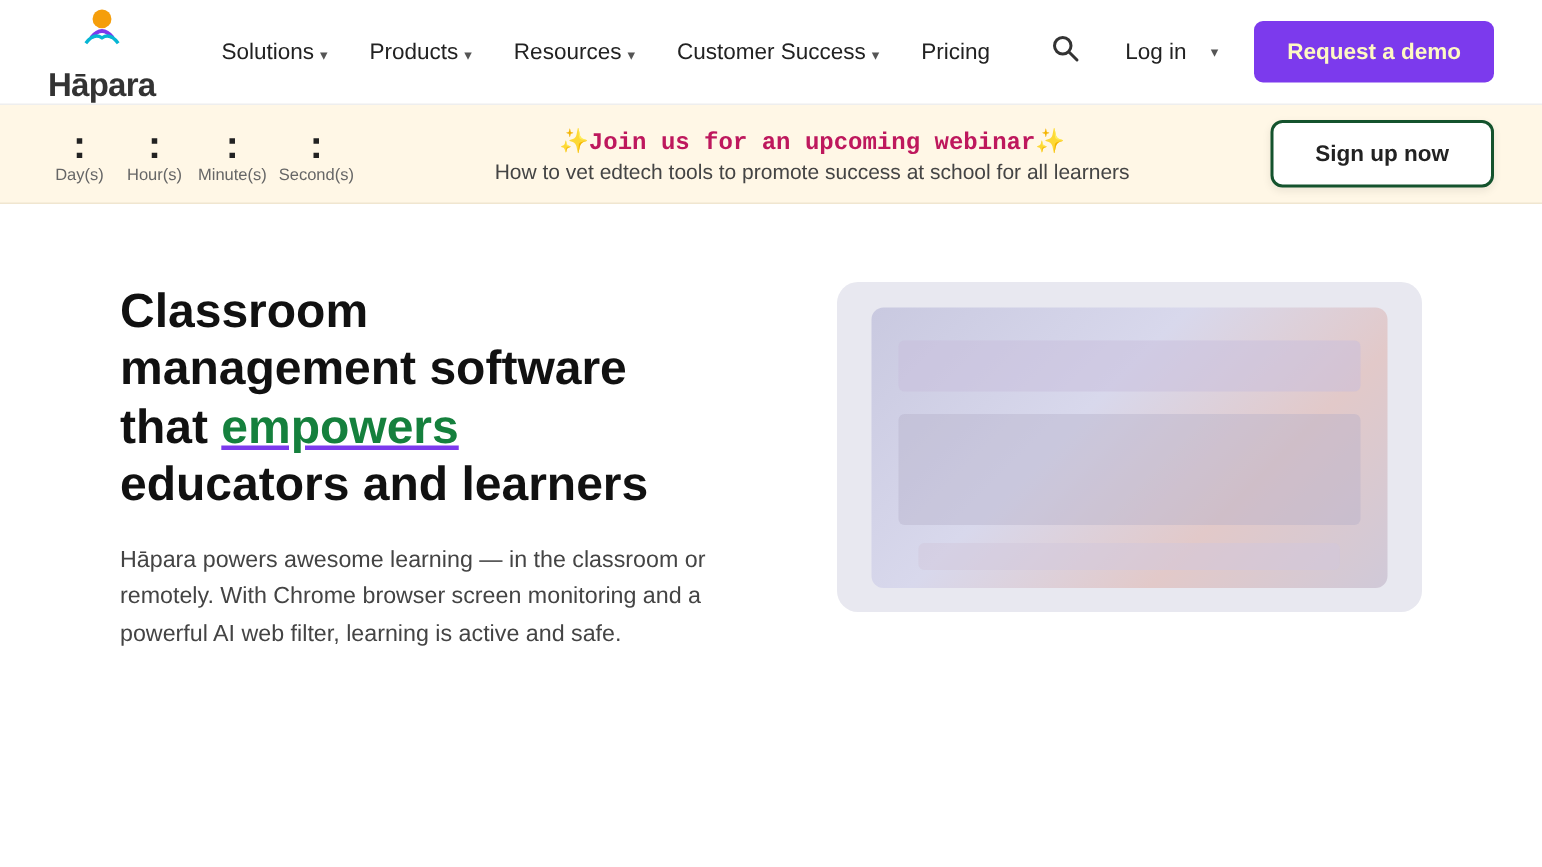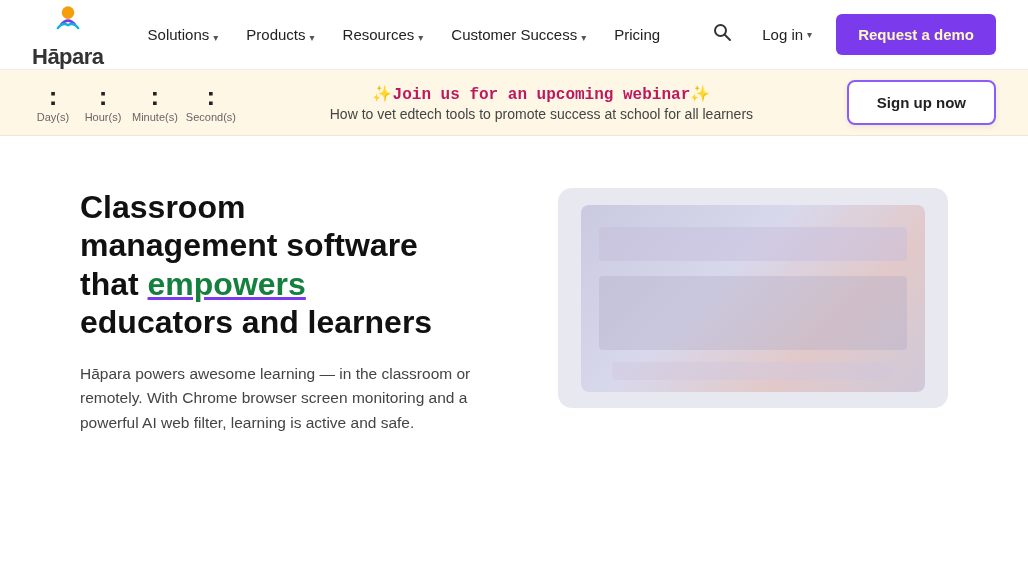--- a/index.html
+++ b/index.html
@@ -64,21 +64,21 @@
       background: none;
       border: none;
       cursor: pointer;
       padding: 6px;
       color: #333;
       font-size: 18px;
     }
     .log-in-btn {
       display: flex;
       align-items: center;
-      gap: 4px;
+      gap: 16px;
       background: none;
       border: none;
       font-size: 15px;
       color: #222;
       cursor: pointer;
       padding: 8px 12px;
       border-radius: 4px;
     }
     .request-demo-btn {
       background: #7c3aed;
@@ -134,21 +134,21 @@
       font-family: Liberation Mono, monospace;
     }
     .webinar-subtitle {
       font-size: 14px;
       color: #444;
       margin-top: 2px;
     }
     .sign-up-btn {
       background: #fff;
       color: #222;
-      border: 2px solid #8b5cf6;
+      border: 2px solid #14532d;
       border-radius: 8px;
       padding: 12px 28px;
       font-size: 15px;
       font-weight: 600;
       cursor: pointer;
       white-space: nowrap;
       box-shadow: 0 2px 6px rgba(0,0,0,0.08);
     }
 
     

